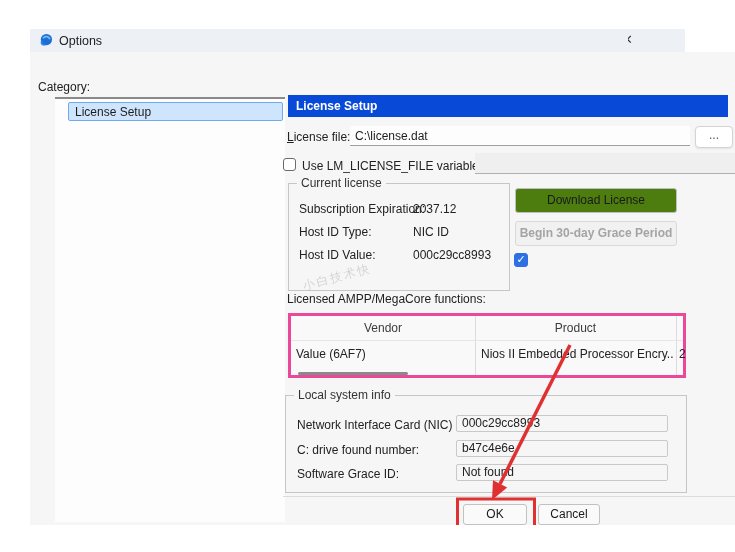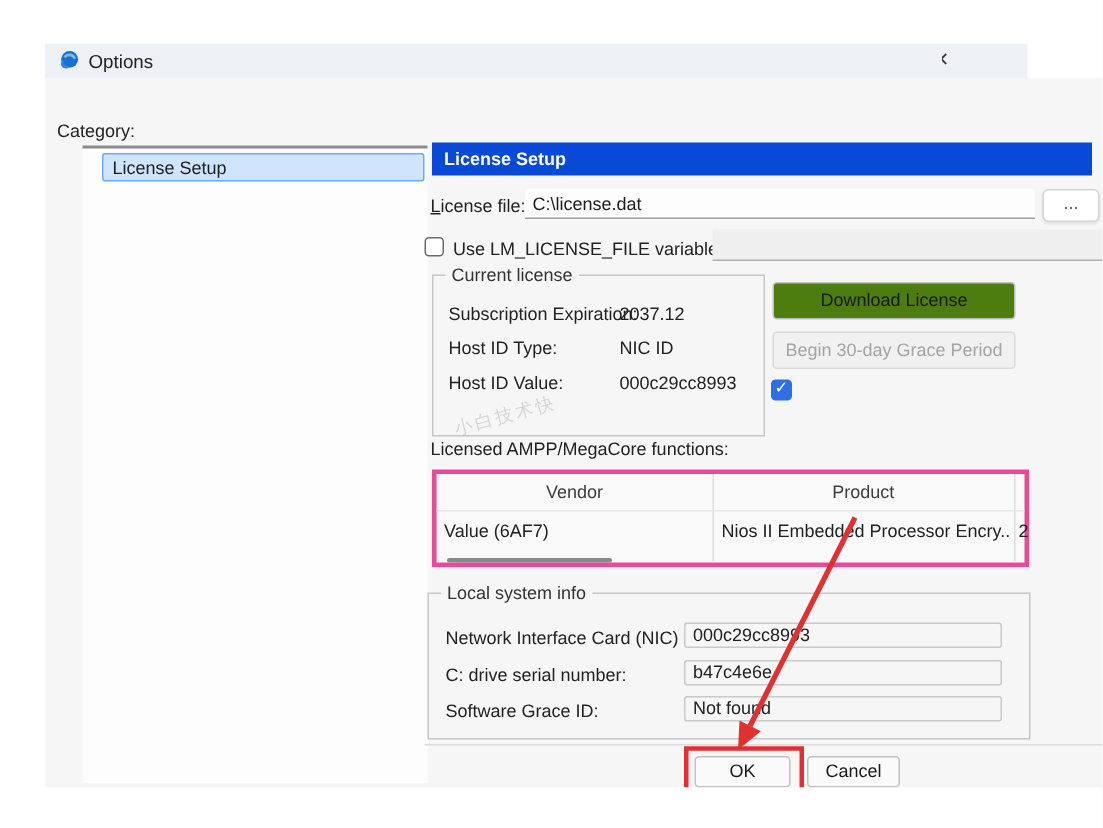--- a/index.html
+++ b/index.html
@@ -32,21 +32,21 @@
     border:1px solid #d4d4d4;border-radius:4px;color:#555;text-align:center;line-height:17px;font-size:12px;
     box-shadow:0 1px 2px rgba(0,0,0,.08);cursor:pointer;}
   .checkbox{position:absolute;width:13px;height:13px;background:#fff;border:1.5px solid #6b6b6b;
     border-radius:3px;box-sizing:border-box;cursor:pointer;}
   .checkbox.checked{background:#2f6fe4;border:1.5px solid #2f6fe4;color:#fff;
     font-size:11px;line-height:11px;text-align:center;}
   .groupbox{position:absolute;border:1px solid #c6c6c6;}
   .groupbox .gb-title{position:absolute;top:-8px;left:8px;background:#f6f6f7;padding:0 4px;color:#333;white-space:nowrap;}
   .btn{position:absolute;background:#4d7c0f;border:1px solid #bfbfbf;border-radius:3px;
     text-align:center;color:#1a1a1a;cursor:pointer;box-sizing:border-box;}
-  .btn.disabled{background:#f1f1f1;border-color:#d9d9d9;color:#a4a4a4;cursor:default;}
+  .btn.disabled{background:#f1f1f1;border-color:#d9d9d9;color:#a4a4a4;cursor:default;font-weight:bold;}
   .table{position:absolute;left:258px;top:284px;width:398px;height:65px;background:#f9f9f9;
     border:3px solid #ec4899;box-sizing:border-box;}
   .col-sep{position:absolute;top:0;width:1px;height:100%;background:#dcdcdc;}
   .th{position:absolute;top:5px;color:#3c3c3c;text-align:center;}
   .header-line{position:absolute;left:0;top:24px;width:100%;height:1px;background:#e6e6e6;}
   .td{position:absolute;top:31px;color:#222;white-space:nowrap;overflow:hidden;}
   .hscroll-thumb{position:absolute;left:7px;top:56px;width:110px;height:3px;background:#8a8a8a;border-radius:2px;cursor:pointer;}
   .ro-box{position:absolute;background:#f6f6f6;border:1px solid #c9c9c9;border-radius:2px;
     box-sizing:border-box;padding-left:5px;color:#222;line-height:15px;white-space:nowrap;overflow:hidden;}
   .sep-line{position:absolute;left:253px;top:467px;width:452px;height:1px;background:#dcdcdc;}
@@ -117,21 +117,21 @@
       <span class="td" style="left:190px;width:193px;">Nios II Embedded Processor Encry...</span>
       <span class="td" style="left:388px;width:9px;">2</span>
     </div>
     <div class="hscroll-thumb"></div>
   </div>
 
   <div class="groupbox" style="left:255px;top:366px;width:400px;height:96px;">
     <span class="gb-title">Local system info</span>
     <span class="lbl" style="left:11px;top:22px;">Network Interface Card (NIC) ID:</span>
     <div class="ro-box" style="left:170px;top:19px;width:212px;height:17px;">000c29cc8993</div>
-    <span class="lbl" style="left:11px;top:47px;">C: drive serial number:</span>
+    <span class="lbl" style="left:11px;top:47px;">C: drive found number:</span>
     <div class="ro-box" style="left:170px;top:44px;width:212px;height:17px;">b47c4e6e</div>
     <span class="lbl" style="left:11px;top:71px;">Software Grace ID:</span>
     <div class="ro-box" style="left:170px;top:68px;width:212px;height:17px;">Not found</div>
   </div>
 
   <div class="sep-line"></div>
 
   <div class="btn footer-btn" style="left:433px;">OK</div>
   <div class="btn footer-btn" style="left:508px;width:62px;">Cancel</div>
   <div class="btn footer-btn" style="left:618px;width:51px;margin-top:24px;">Help</div>

